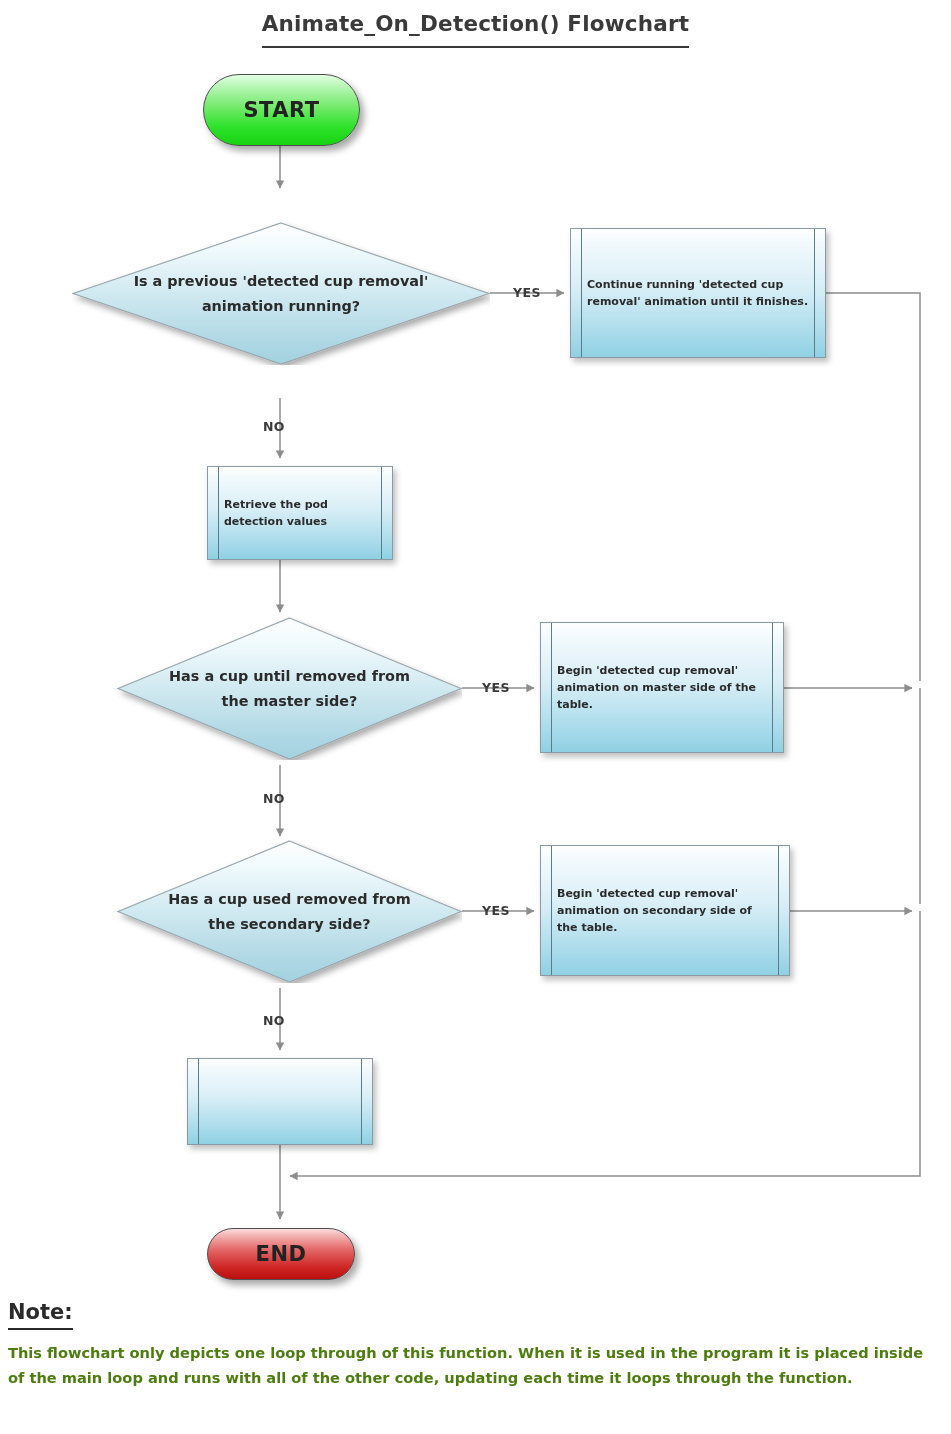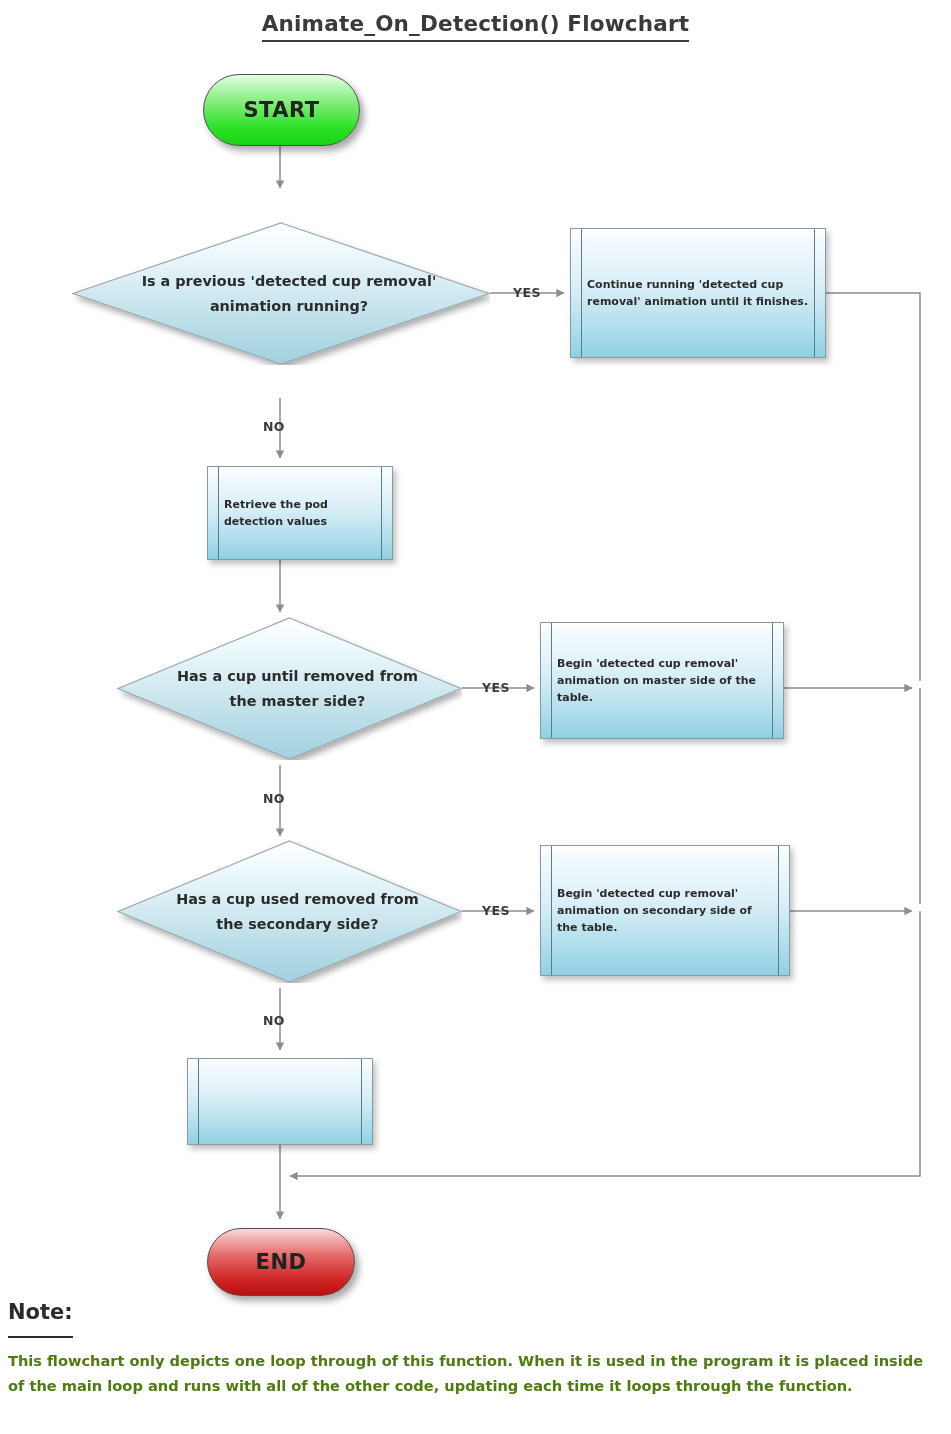--- a/index.html
+++ b/index.html
@@ -30,21 +30,21 @@
     top: 11px;
     width: 951px;
     text-align: center;
     font-size: 21.5px;
     font-weight: bold;
     color: #3a3a3a;
     letter-spacing: 0.2px;
   }
   .chart-title span {
     border-bottom: 2px solid #3a3a3a;
-    padding-bottom: 4px;
+    padding-bottom: 10px;
   }
 
   
   .connectors {
     position: absolute;
     left: 0; top: 0;
     width: 951px;
     height: 1434px;
     pointer-events: none;
   }
@@ -90,21 +90,20 @@
     width: 72%;
     height: 100%;
     display: flex;
     align-items: center;
     justify-content: center;
     text-align: center;
     font-size: 14.4px;
     font-weight: bold;
     color: #2b2b2b;
     line-height: 1.72;
-    margin-left: 8px;
   }
 
   
   .process {
     position: absolute;
     box-sizing: border-box;
     border: 1.2px solid #8a9aa3;
     background: linear-gradient(to bottom,
         #ffffff 0%, #f3fafd 10%, #d8eef6 46%, #a9dbeb 82%, #8fd0e3 100%);
     box-shadow: 3px 4px 6px rgba(0,0,0,0.25);
@@ -150,21 +149,21 @@
     left: 8px;
     top: 1300px;
     width: 930px;
   }
   .note-heading {
     font-size: 21px;
     font-weight: bold;
     color: #2b2b2b;
     display: inline-block;
     border-bottom: 2px solid #2b2b2b;
-    padding-bottom: 12px;
+    padding-bottom: 4px;
     margin-bottom: 11px;
   }
   .note-body {
     font-size: 14.6px;
     font-weight: bold;
     color: #4d7c0f;
     line-height: 1.68;
     width: 928px;
   }
 </style>
@@ -259,21 +258,21 @@
     <div class="ptext">Retrieve the pod detection values</div>
   </div>
 
   <div class="decision" style="left:117px; top:617px; width:345px; height:143px;">
     <svg class="dshape" viewBox="0 0 345 143" preserveAspectRatio="none">
       <polygon points="172.5,1 344,71.5 172.5,142 1,71.5" fill="url(#dg1)" stroke="#9aa7ad" stroke-width="1.2" filter="url(#dshadow)"></polygon>
     </svg>
     <div class="dlabel">Has a cup until removed from the master side?</div>
   </div>
 
-  <div class="process" style="left:540px; top:622px; width:244px; height:117px;">
+  <div class="process" style="left:540px; top:622px; width:244px; height:131px;">
     <div class="bar left"></div>
     <div class="bar right"></div>
     <div class="ptext">Begin 'detected cup removal' animation on master side of the table.</div>
   </div>
 
   <div class="decision" style="left:117px; top:840px; width:345px; height:143px;">
     <svg class="dshape" viewBox="0 0 345 143" preserveAspectRatio="none">
       <polygon points="172.5,1 344,71.5 172.5,142 1,71.5" fill="url(#dg1)" stroke="#9aa7ad" stroke-width="1.2" filter="url(#dshadow)"></polygon>
     </svg>
     <div class="dlabel">Has a cup used removed from the secondary side?</div>
@@ -283,21 +282,21 @@
     <div class="bar left"></div>
     <div class="bar right"></div>
     <div class="ptext">Begin 'detected cup removal' animation on secondary side of the table.</div>
   </div>
 
   <div class="process" style="left:187px; top:1058px; width:186px; height:87px;">
     <div class="bar left"></div>
     <div class="bar right"></div>
   </div>
 
-  <div class="terminator end" style="left:207px; top:1228px; width:148px; height:68px;">
+  <div class="terminator end" style="left:207px; top:1228px; width:148px; height:52px;">
     <span>END</span>
   </div>
 
   <div class="edge-label" style="left:513px; top:285px;">YES</div>
   <div class="edge-label" style="left:263px; top:419px;">NO</div>
   <div class="edge-label" style="left:482px; top:680px;">YES</div>
   <div class="edge-label" style="left:263px; top:791px;">NO</div>
   <div class="edge-label" style="left:482px; top:903px;">YES</div>
   <div class="edge-label" style="left:263px; top:1013px;">NO</div>
 

